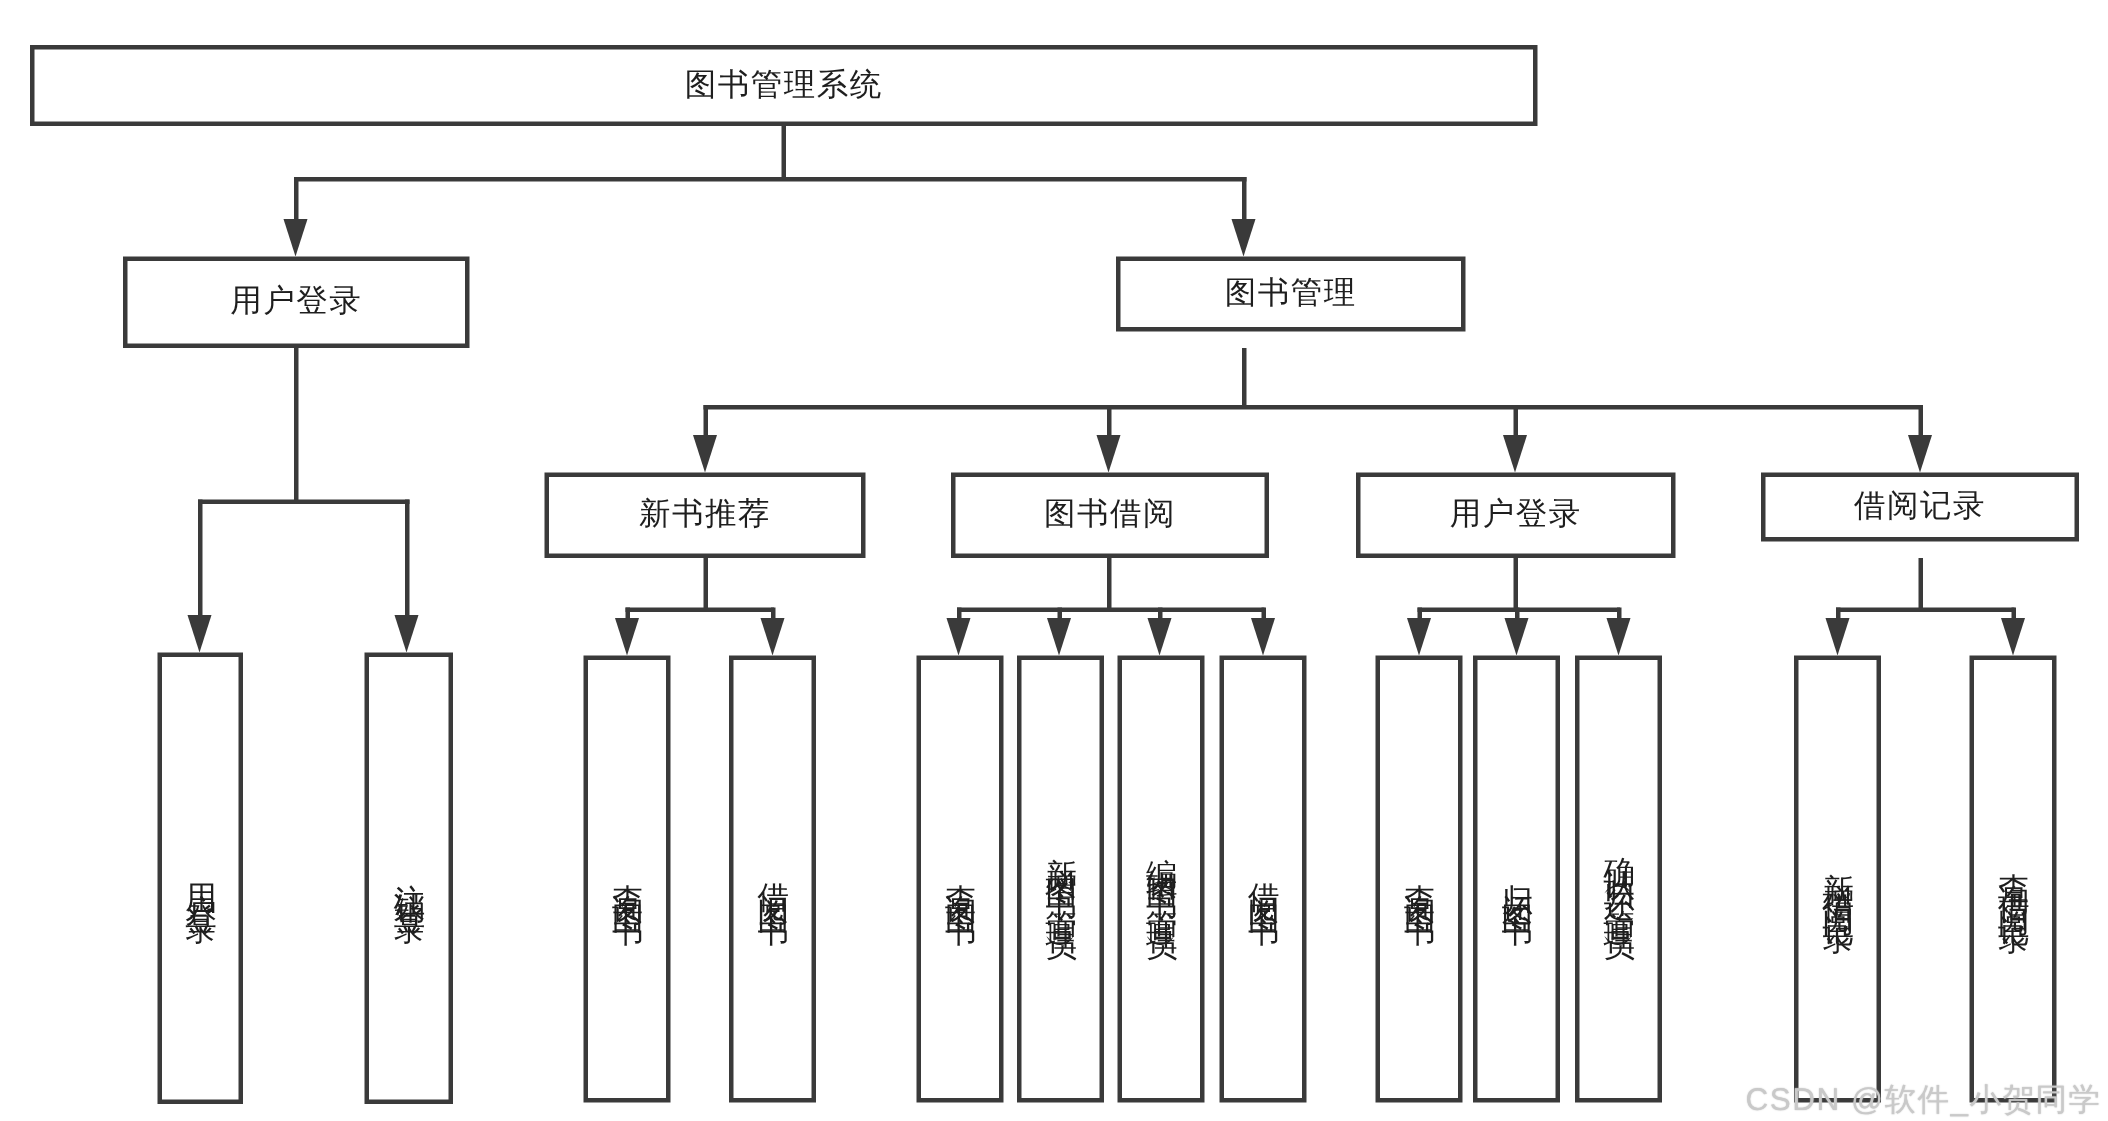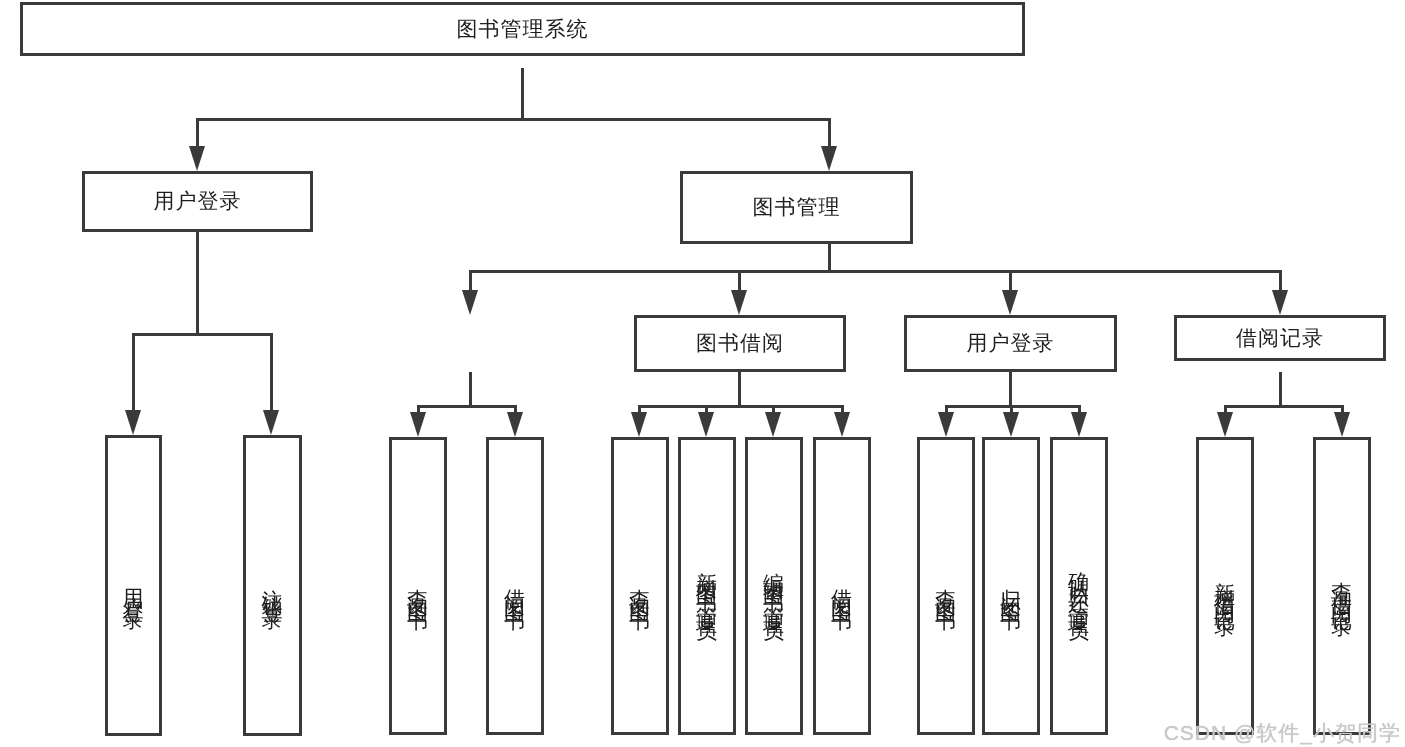--- a/index.html
+++ b/index.html
@@ -46,32 +46,35 @@
     letter-spacing:1px;
     z-index:5;
     text-shadow:0 0 1px #bdbdbd;
   }
 </style>
 </head>
 <body>
 
 <div class="canvas">
 
-  <div class="box" style="left:20px;top:2px;width:1005px;height:54px;">
+  <div class="box" style="left:20px;top:30px;width:1005px;height:54px;">
     <span>图书管理系统</span>
   </div>
 
   <div class="box" style="left:82px;top:171px;width:231px;height:61px;">
     <span>用户登录</span>
   </div>
 
-  <div class="box" style="left:680px;top:171px;width:233px;height:73px;text-align:center;">
+  <div class="box" style="left:744px;top:171px;width:233px;height:50px;text-align:center;">
     <span>图书管理</span>
   </div>
 
+  <div class="box" style="left:363px;top:315px;width:214px;height:57px;">
+    <span>新书推荐</span>
+  </div>
 
   <div class="box" style="left:634px;top:315px;width:212px;height:57px;">
     <span>图书借阅</span>
   </div>
 
   <div class="box" style="left:904px;top:315px;width:213px;height:57px;">
     <span>用户登录</span>
   </div>
 
   <div class="box" style="left:1174px;top:315px;width:212px;height:46px;">

